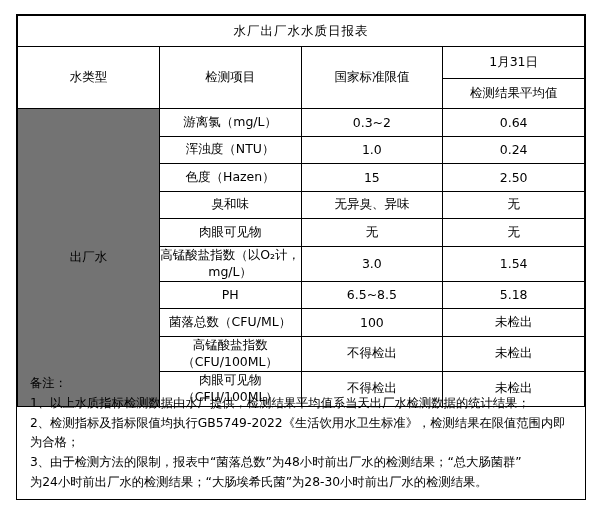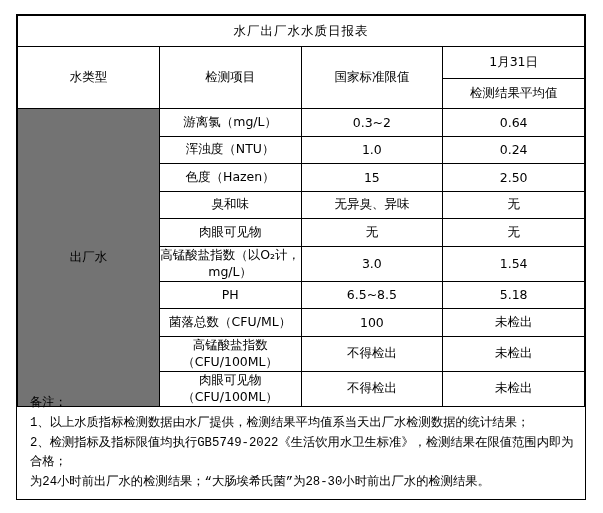--- a/index.html
+++ b/index.html
@@ -87,21 +87,20 @@
     padding-left: 10px;
     font-size: 12.5px;
   }
   .notes {
     position: absolute;
     left: 1px;
     right: 1px;
     bottom: 0;
     padding: 8px 10px 6px 12px;
     box-sizing: border-box;
-    font-family: Liberation Mono, monospace;
   }
   .notes p {
     margin: 0 0 1px 0;
     font-size: 12.3px;
     line-height: 19px;
     text-align: left;
   }
 </style>
 </head>
 <body>
@@ -175,17 +174,18 @@
           <td class="row-cell">不得检出</td>
           <td class="row-cell">未检出</td>
         </tr>
       </tbody>
     </table>
 
     <div class="notes">
       <p>备注：</p>
       <p>1、以上水质指标检测数据由水厂提供，检测结果平均值系当天出厂水检测数据的统计结果；</p>
       <p>2、检测指标及指标限值均执行GB5749-2022《生活饮用水卫生标准》，检测结果在限值范围内即为合格；</p>
+      <p>3、由于检测方法的限制，报表中“菌落总数”为48小时前出厂水的检测结果；“总大肠菌群”</p>
       <p>为24小时前出厂水的检测结果；“大肠埃希氏菌”为28-30小时前出厂水的检测结果。</p>
     </div>
 
   </div>
 </div>
 
 </body></html>

